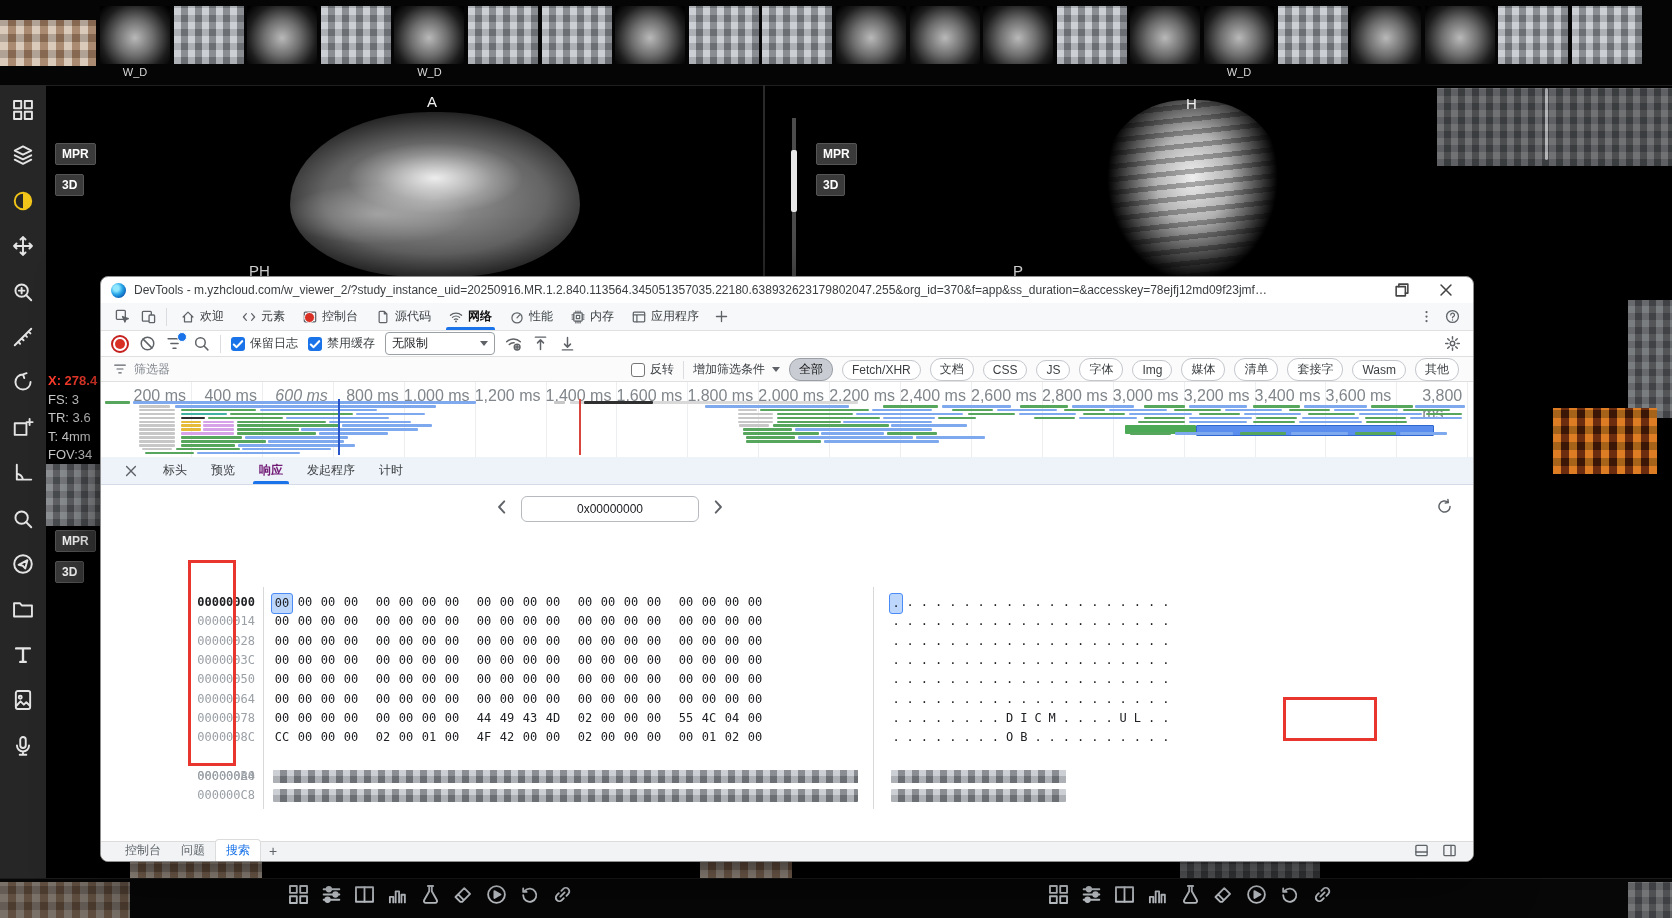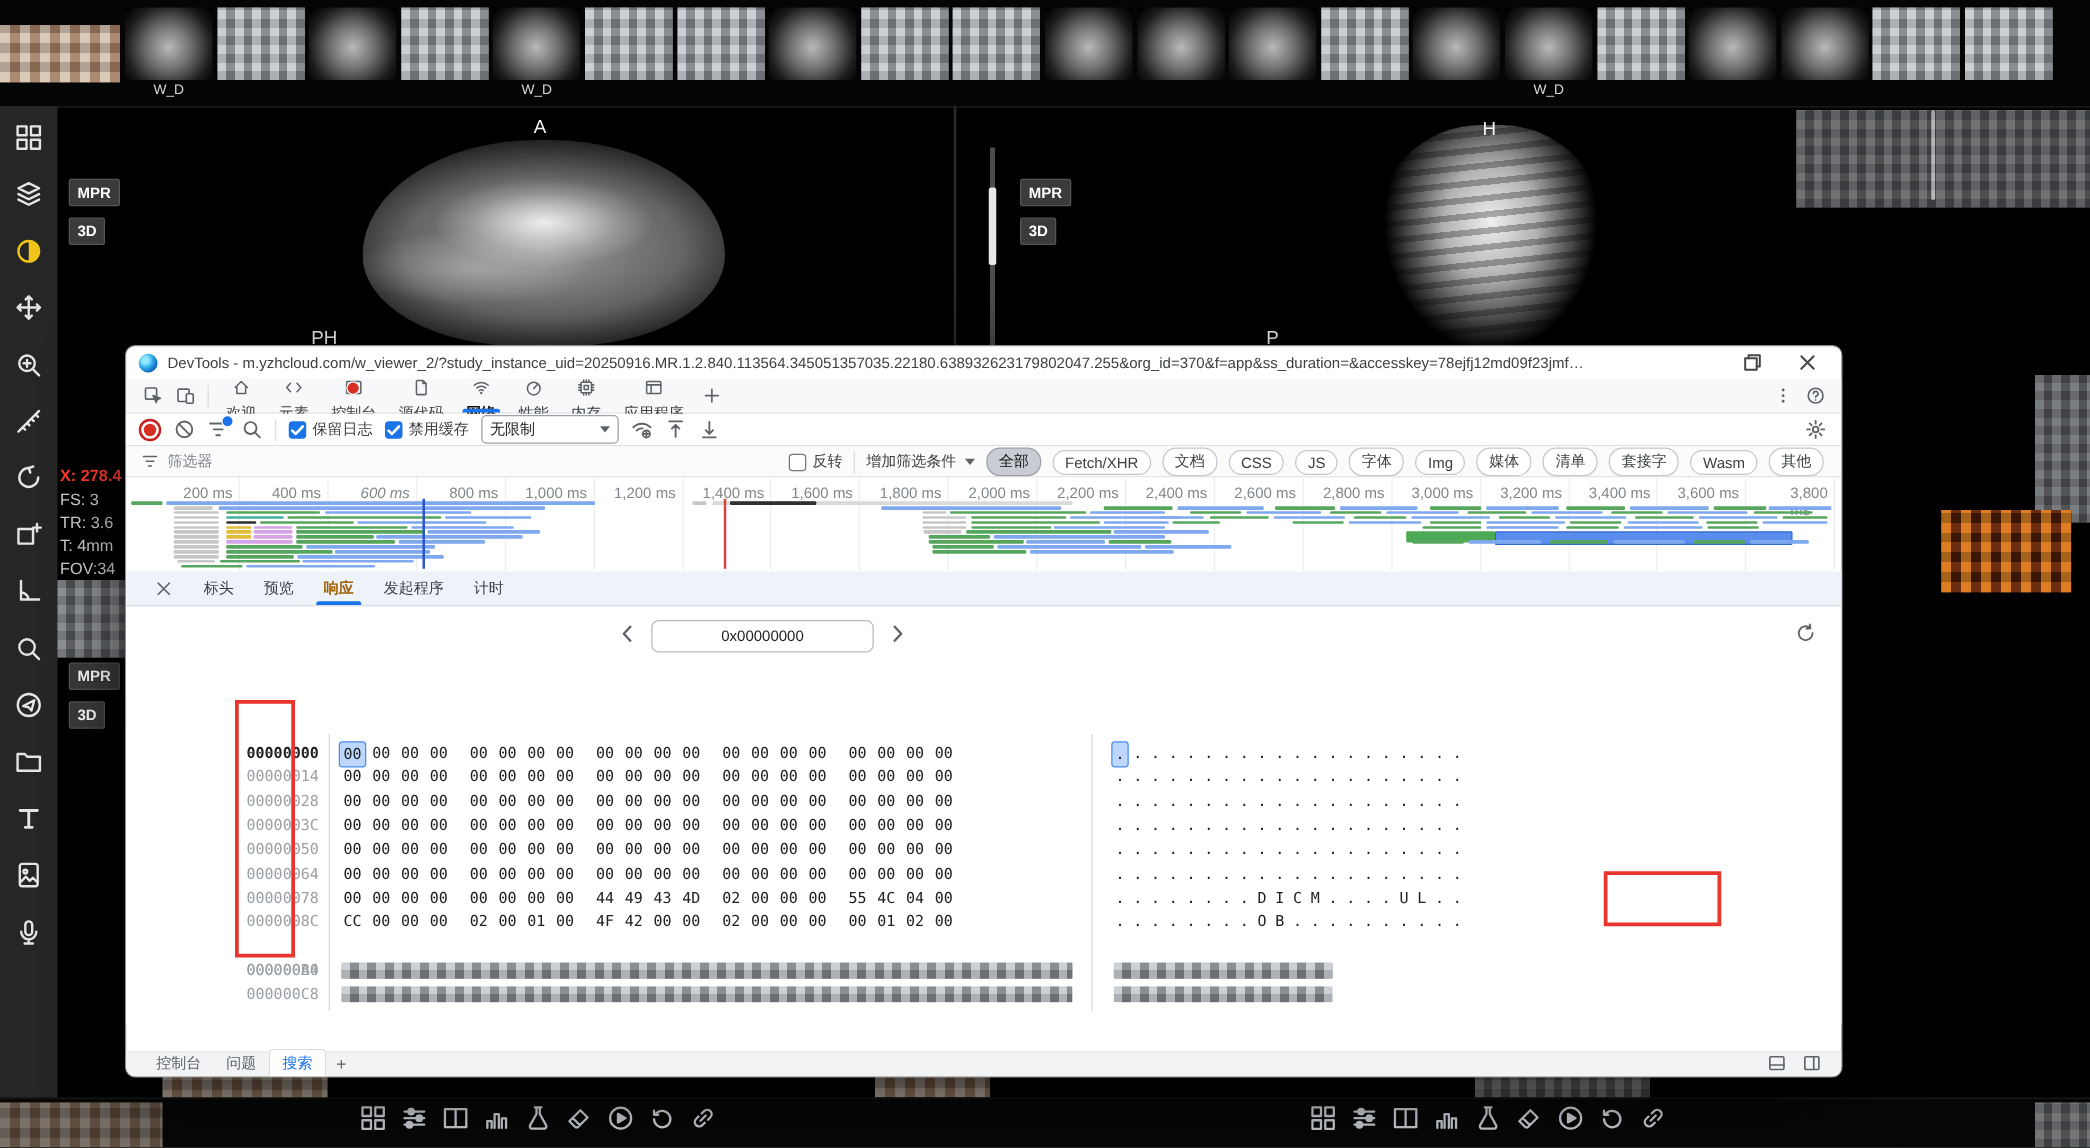--- a/index.html
+++ b/index.html
@@ -56,21 +56,21 @@
   #dt .row{position:absolute;left:0;width:100%;}
   #dtTitle{top:0;height:26px;border-bottom:1px solid #ececec;display:flex;align-items:center;border-radius:8px 8px 0 0;}
   #edgeIcon{width:15px;height:15px;border-radius:50%;margin:0 8px 0 10px;flex:none;
      background:radial-gradient(circle at 35% 35%, #8ee6ff 0 20%, #2aa7e8 45%, #0d5fb8 75%, #083a8a 100%);}
   #dtTitleText{color:#3c4043;white-space:nowrap;overflow:hidden;width:1270px;font-size:12px;}
   .winctl{position:absolute;top:4px;width:18px;height:18px;color:#444;}
   #dtTabs{top:26px;height:28px;background:#f7f8fa;border-bottom:1px solid #e0e0e0;display:flex;align-items:center;padding-left:8px;box-sizing:border-box;}
   .titem{width:22px;height:20px;color:#5f6368;display:flex;align-items:center;justify-content:center;margin:0 2px;position:relative;}
   .titem svg{width:15px;height:15px;}
   .tsep{width:1px;height:18px;background:#dadce0;margin:0 5px;}
-  .dtab{display:flex;align-items:center;gap:5px;padding:0 9px;height:100%;color:#3c4043;position:relative;flex-direction:column;}
+  .dtab{display:flex;align-items:center;gap:5px;padding:0 9px;height:100%;color:#3c4043;position:relative;}
   .dtab svg{width:14px;height:14px;color:#5f6368;}
   .dtab.active{color:#111;font-weight:bold;}
   .dtab.active::after{content:"";position:absolute;left:6px;right:6px;bottom:0;height:3px;background:#1a73e8;border-radius:2px 2px 0 0;}
   .badge{position:absolute;top:2px;right:2px;width:9px;height:9px;border-radius:50%;background:#d93025;border:1.5px solid #f7f8fa;}
   #dtNetbar{top:54px;height:26px;border-bottom:1px solid #e0e0e0;display:flex;align-items:center;gap:10px;padding-left:10px;box-sizing:border-box;background:#fff;}
   .nicon{width:17px;height:17px;color:#5f6368;position:relative;flex:none;}
   .nicon svg{width:100%;height:100%;}
   #recBtn{width:14px;height:14px;border:2px solid #c5221f;border-radius:50%;position:relative;flex:none;}
   #recBtn::after{content:"";position:absolute;inset:2px;border-radius:50%;background:#d93025;}
   .nsep{width:1px;height:18px;background:#dadce0;flex:none;}
@@ -80,37 +80,37 @@
   .ndrop{display:flex;align-items:center;justify-content:space-between;width:96px;height:21px;
      border:1px solid #9aa0a6;border-radius:4px;padding:0 6px;color:#202124;flex:none;background:#fff;}
   .bluedot{position:absolute;top:-3px;right:-4px;width:8px;height:8px;border-radius:50%;background:#1a73e8;border:1.5px solid #fff;}
   #gearTop{position:absolute;right:12px;top:58px;width:17px;height:17px;color:#5f6368;}
   #dtFilter{top:80px;height:25px;border-bottom:1px solid #e0e0e0;background:#fbfbfc;display:flex;align-items:center;padding-left:12px;box-sizing:border-box;}
   #filterPh{color:#80868b;margin-left:7px;}
   #filterRight{position:absolute;right:14px;top:0;height:25px;display:flex;align-items:center;gap:9px;}
   .pill{border:1px solid #c4c7cc;border-radius:11px;padding:2px 9px;color:#3c4043;background:#fff;white-space:nowrap;}
   .pill.active{background:#c9cdd3;border-color:#9aa0a6;color:#111;}
   #dtOverview{top:105px;height:75px;border-bottom:1px solid #dcdcdc;background:#fff;overflow:hidden;}
-  .tick-label{position:absolute;top:5px;color:#80868b;font-size:12px;transform:translateX(-100%);padding-right:5px;}
+  .tick-label{position:absolute;top:5px;color:#80868b;font-size:16px;transform:translateX(-100%);padding-right:5px;}
   .gline{position:absolute;top:0;bottom:0;width:1px;background:#eceef0;}
   .ovbar{position:absolute;height:2.7px;border-radius:1px;}
   .ovline{position:absolute;top:17px;bottom:2px;width:2px;}
   
   #dtList{top:180px;left:0;width:386px;height:362px;border-right:1px solid #cdcdcd;box-sizing:border-box;overflow:hidden;background:#fff;}
   #listHeader{height:21px;line-height:21px;padding-left:12px;border-bottom:1px solid #e0e0e0;color:#333;background:#f7f8fa;}
   .lrow{position:relative;height:19.9px;line-height:19.9px;color:#202124;font-size:12.2px;white-space:nowrap;}
   .lrow.odd{background:#f5f5f5;}
   .lrow.selected{background:#d2d6db;}
   .doc-ic{display:inline-block;width:9px;height:9px;background:#3b4252;margin:0 4px 0 12px;vertical-align:middle;border-radius:1px;}
   .lrow .noic{display:inline-block;width:12px;}
   
   #dtResp{top:180px;left:386px;width:986px;height:362px;overflow:hidden;background:#fff;}
   #respTabs{height:28px;background:#eef2f9;border-bottom:1px solid #d5dce8;display:flex;align-items:center;gap:4px;padding-left:22px;box-sizing:border-box;}
   .rtab{padding:0 10px;height:100%;display:flex;align-items:center;color:#3c4043;position:relative;}
-  .rtab.active{color:#a16207;font-weight:bold;}
+  .rtab.active{color:#701a75;font-weight:bold;}
   .rtab.active::after{content:"";position:absolute;left:4px;right:4px;bottom:0;height:3px;background:#1a73e8;border-radius:2px 2px 0 0;}
   #respClose{width:16px;height:16px;color:#5f6368;margin-right:10px;}
   #hexNav{position:absolute;top:36px;left:0;width:100%;height:30px;}
   #hexAddrBox{position:absolute;left:420px;top:3px;width:176px;height:24px;border:1px solid #b6b9be;border-radius:6px;
      text-align:center;line-height:24px;color:#202124;background:#fff;}
   .navarrow{position:absolute;top:5px;width:18px;height:18px;color:#5f6368;}
   #hexRefresh{position:absolute;right:20px;top:5px;width:17px;height:17px;color:#5f6368;}
   #hexGrid{position:absolute;top:136px;left:0;width:100%;font-family:"DejaVu Sans Mono",monospace;font-size:12px;}
   .hrow{position:absolute;left:0;width:100%;height:19.3px;line-height:19.3px;white-space:pre;}
   .haddr{position:absolute;left:78px;width:76px;text-align:right;color:#9aa0a6;}

